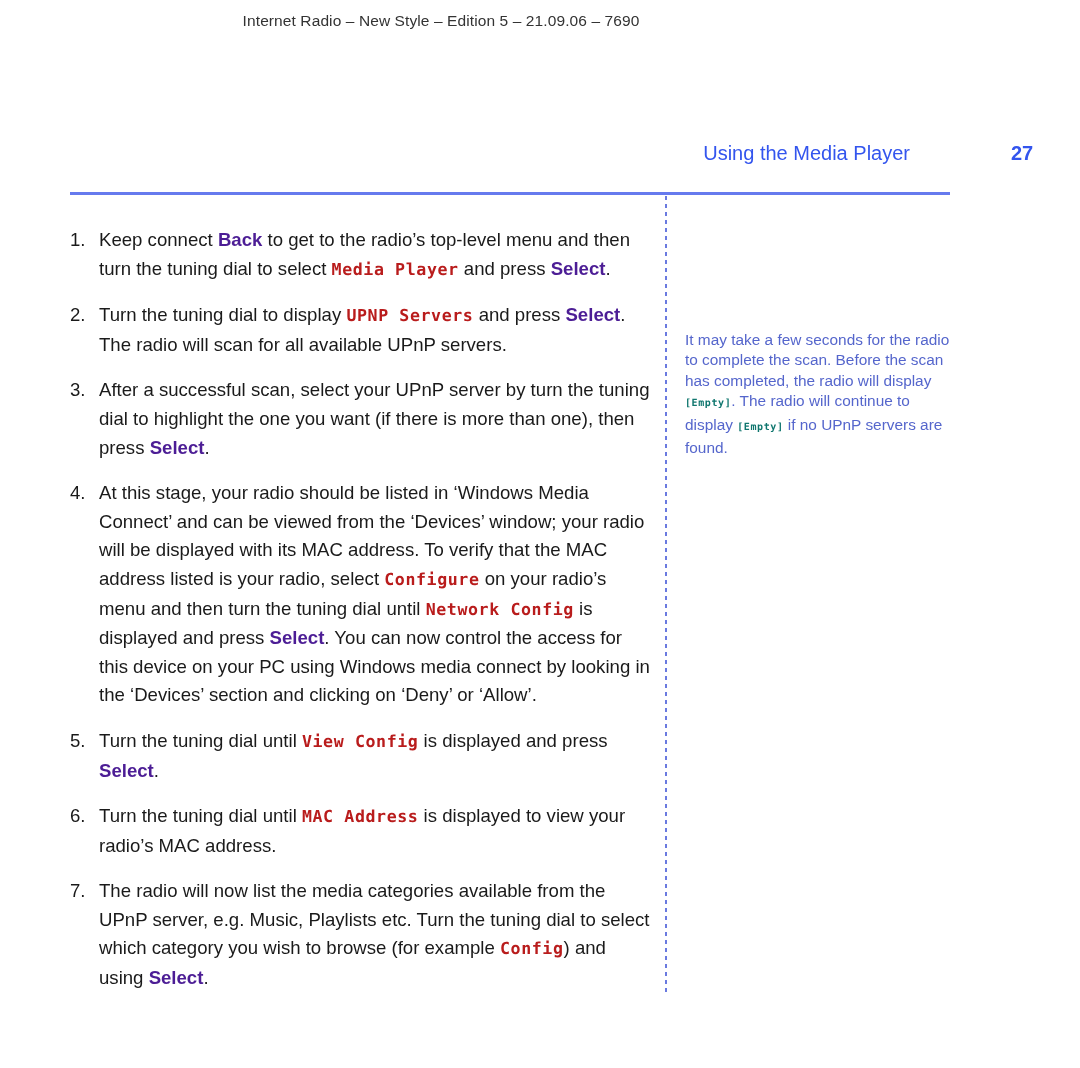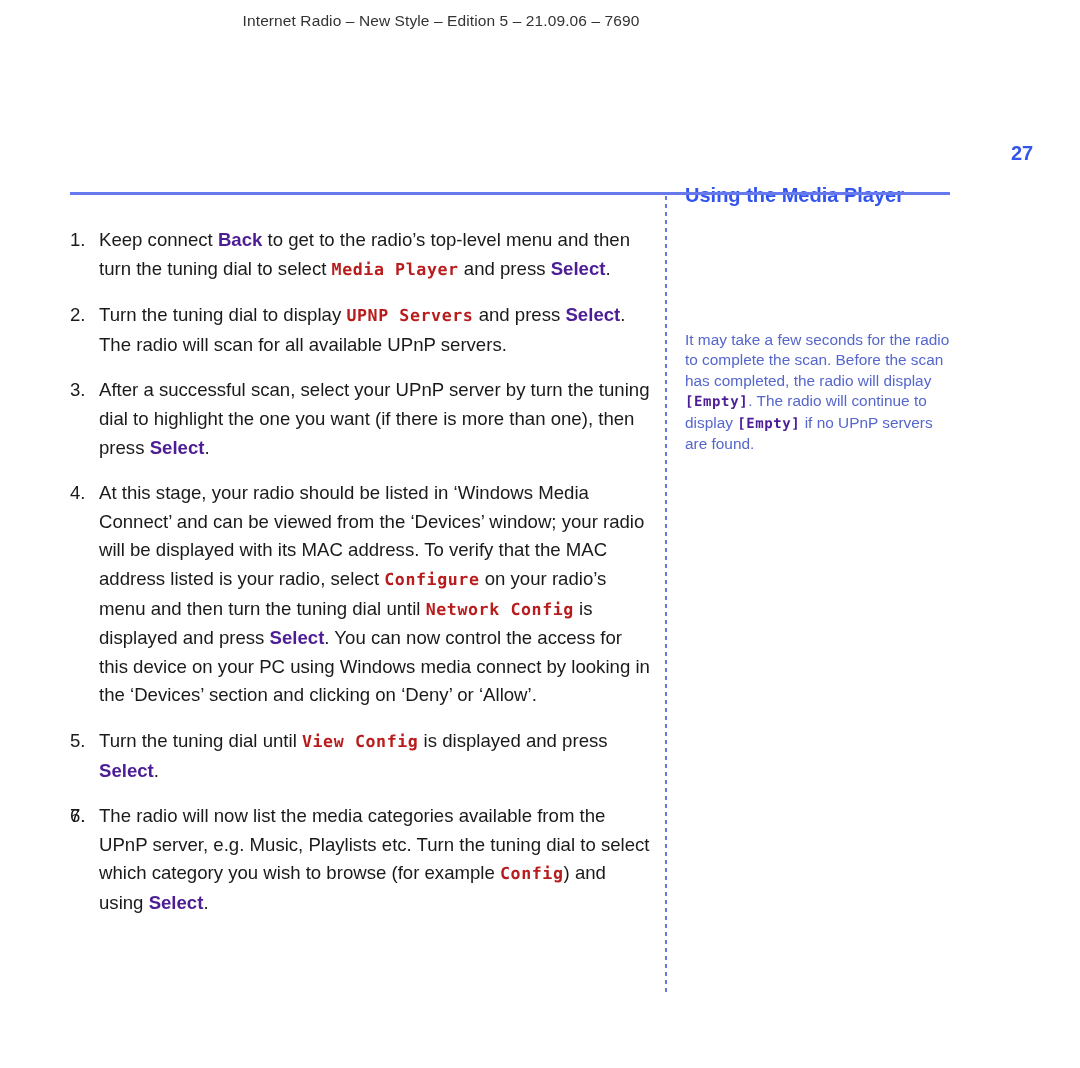--- a/index.html
+++ b/index.html
@@ -32,27 +32,26 @@
   
   .title-row {
     position: absolute;
     top: 142px;
     left: 70px;
     width: 960px;
     height: 32px;
   }
   .chapter-title {
     position: absolute;
-    right: 126px;
+    right: 120px;
     top: 0;
     font-size: 20px;
-    font-weight: bold;
+    font-weight: normal;
     color: #3355ee;
     white-space: nowrap;
-    margin-top: 42px;
   }
   .page-number {
     position: absolute;
     left: 935px;
     top: 0;
     font-size: 20px;
     font-weight: bold;
     color: #3355ee;
     margin-left: 6px;
   }
@@ -127,22 +126,22 @@
     top: 330px;
     left: 685px;
     width: 268px;
   }
   .side-note {
     font-size: 15.4px;
     line-height: 20.4px;
     color: #5566cc;
   }
   .side-note .lcd {
-    font-size: 14px;
-    color: #4c1d95;
+    font-size: 10px;
+    color: #0f766e;
   }
 </style>
 </head>
 <body>
 
 <div class="doc-header">Internet Radio – New Style – Edition 5 – 21.09.06 – 7690</div>
 
 <div class="title-row">
   <div class="chapter-title">Using the Media Player</div>
   <div class="page-number">27</div>
@@ -151,19 +150,19 @@
 <div class="title-rule"></div>
 
 <div class="col-divider"></div>
 
 <div class="main-col" id="main-col">
     <div class="step"><span class="step-num">1.</span><span><span>Keep connect </span><b class="key">Back</b><span> to get to the radio’s top-level menu and then turn the tuning dial to select </span><span class="lcd">Media Player</span><span> and press </span><b class="key">Select</b><span>.</span></span></div>
     <div class="step"><span class="step-num">2.</span><span><span>Turn the tuning dial to display </span><span class="lcd">UPNP Servers</span><span> and press </span><b class="key">Select</b><span>. The radio will scan for all available UPnP servers.</span></span></div>
     <div class="step"><span class="step-num">3.</span><span><span>After a successful scan, select your UPnP server by turn the tuning dial to highlight the one you want (if there is more than one), then press </span><b class="key">Select</b><span>.</span></span></div>
     <div class="step"><span class="step-num">4.</span><span><span>At this stage, your radio should be listed in ‘Windows Media Connect’ and can be viewed from the ‘Devices’ window; your radio will be displayed with its MAC address. To verify that the MAC address listed is your radio, select </span><span class="lcd">Configure</span><span> on your radio’s menu and then turn the tuning dial until </span><span class="lcd">Network Config</span><span> is displayed and press </span><b class="key">Select</b><span>. You can now control the access for this device on your PC using Windows media connect by looking in the ‘Devices’ section and clicking on ‘Deny’ or ‘Allow’.</span></span></div>
     <div class="step"><span class="step-num">5.</span><span><span>Turn the tuning dial until </span><span class="lcd">View Config</span><span> is displayed and press </span><b class="key">Select</b><span>.</span></span></div>
-    <div class="step"><span class="step-num">6.</span></div>
+    <div class="step"><span class="step-num">6.</span><span><span>Turn the tuning dial until </span><span class="lcd">MAC Address</span><span> is displayed to view your radio’s MAC address.</span></span></div>
     <div class="step"><span class="step-num">7.</span><span><span>The radio will now list the media categories available from the UPnP server, e.g. Music, Playlists etc. Turn the tuning dial to select which category you wish to browse (for example </span><span class="lcd">Config</span><span>) and using </span><b class="key">Select</b><span>.</span></span></div>
   </div>
 
 <div class="side-col">
   <div class="side-note" id="side-note"><span>It may take a few seconds for the radio to complete the scan. Before the scan has completed, the radio will display </span><span class="lcd">[Empty]</span><span>. The radio will continue to display </span><span class="lcd">[Empty]</span><span> if no UPnP servers are found.</span></div>
 </div>
 
 </body></html>

